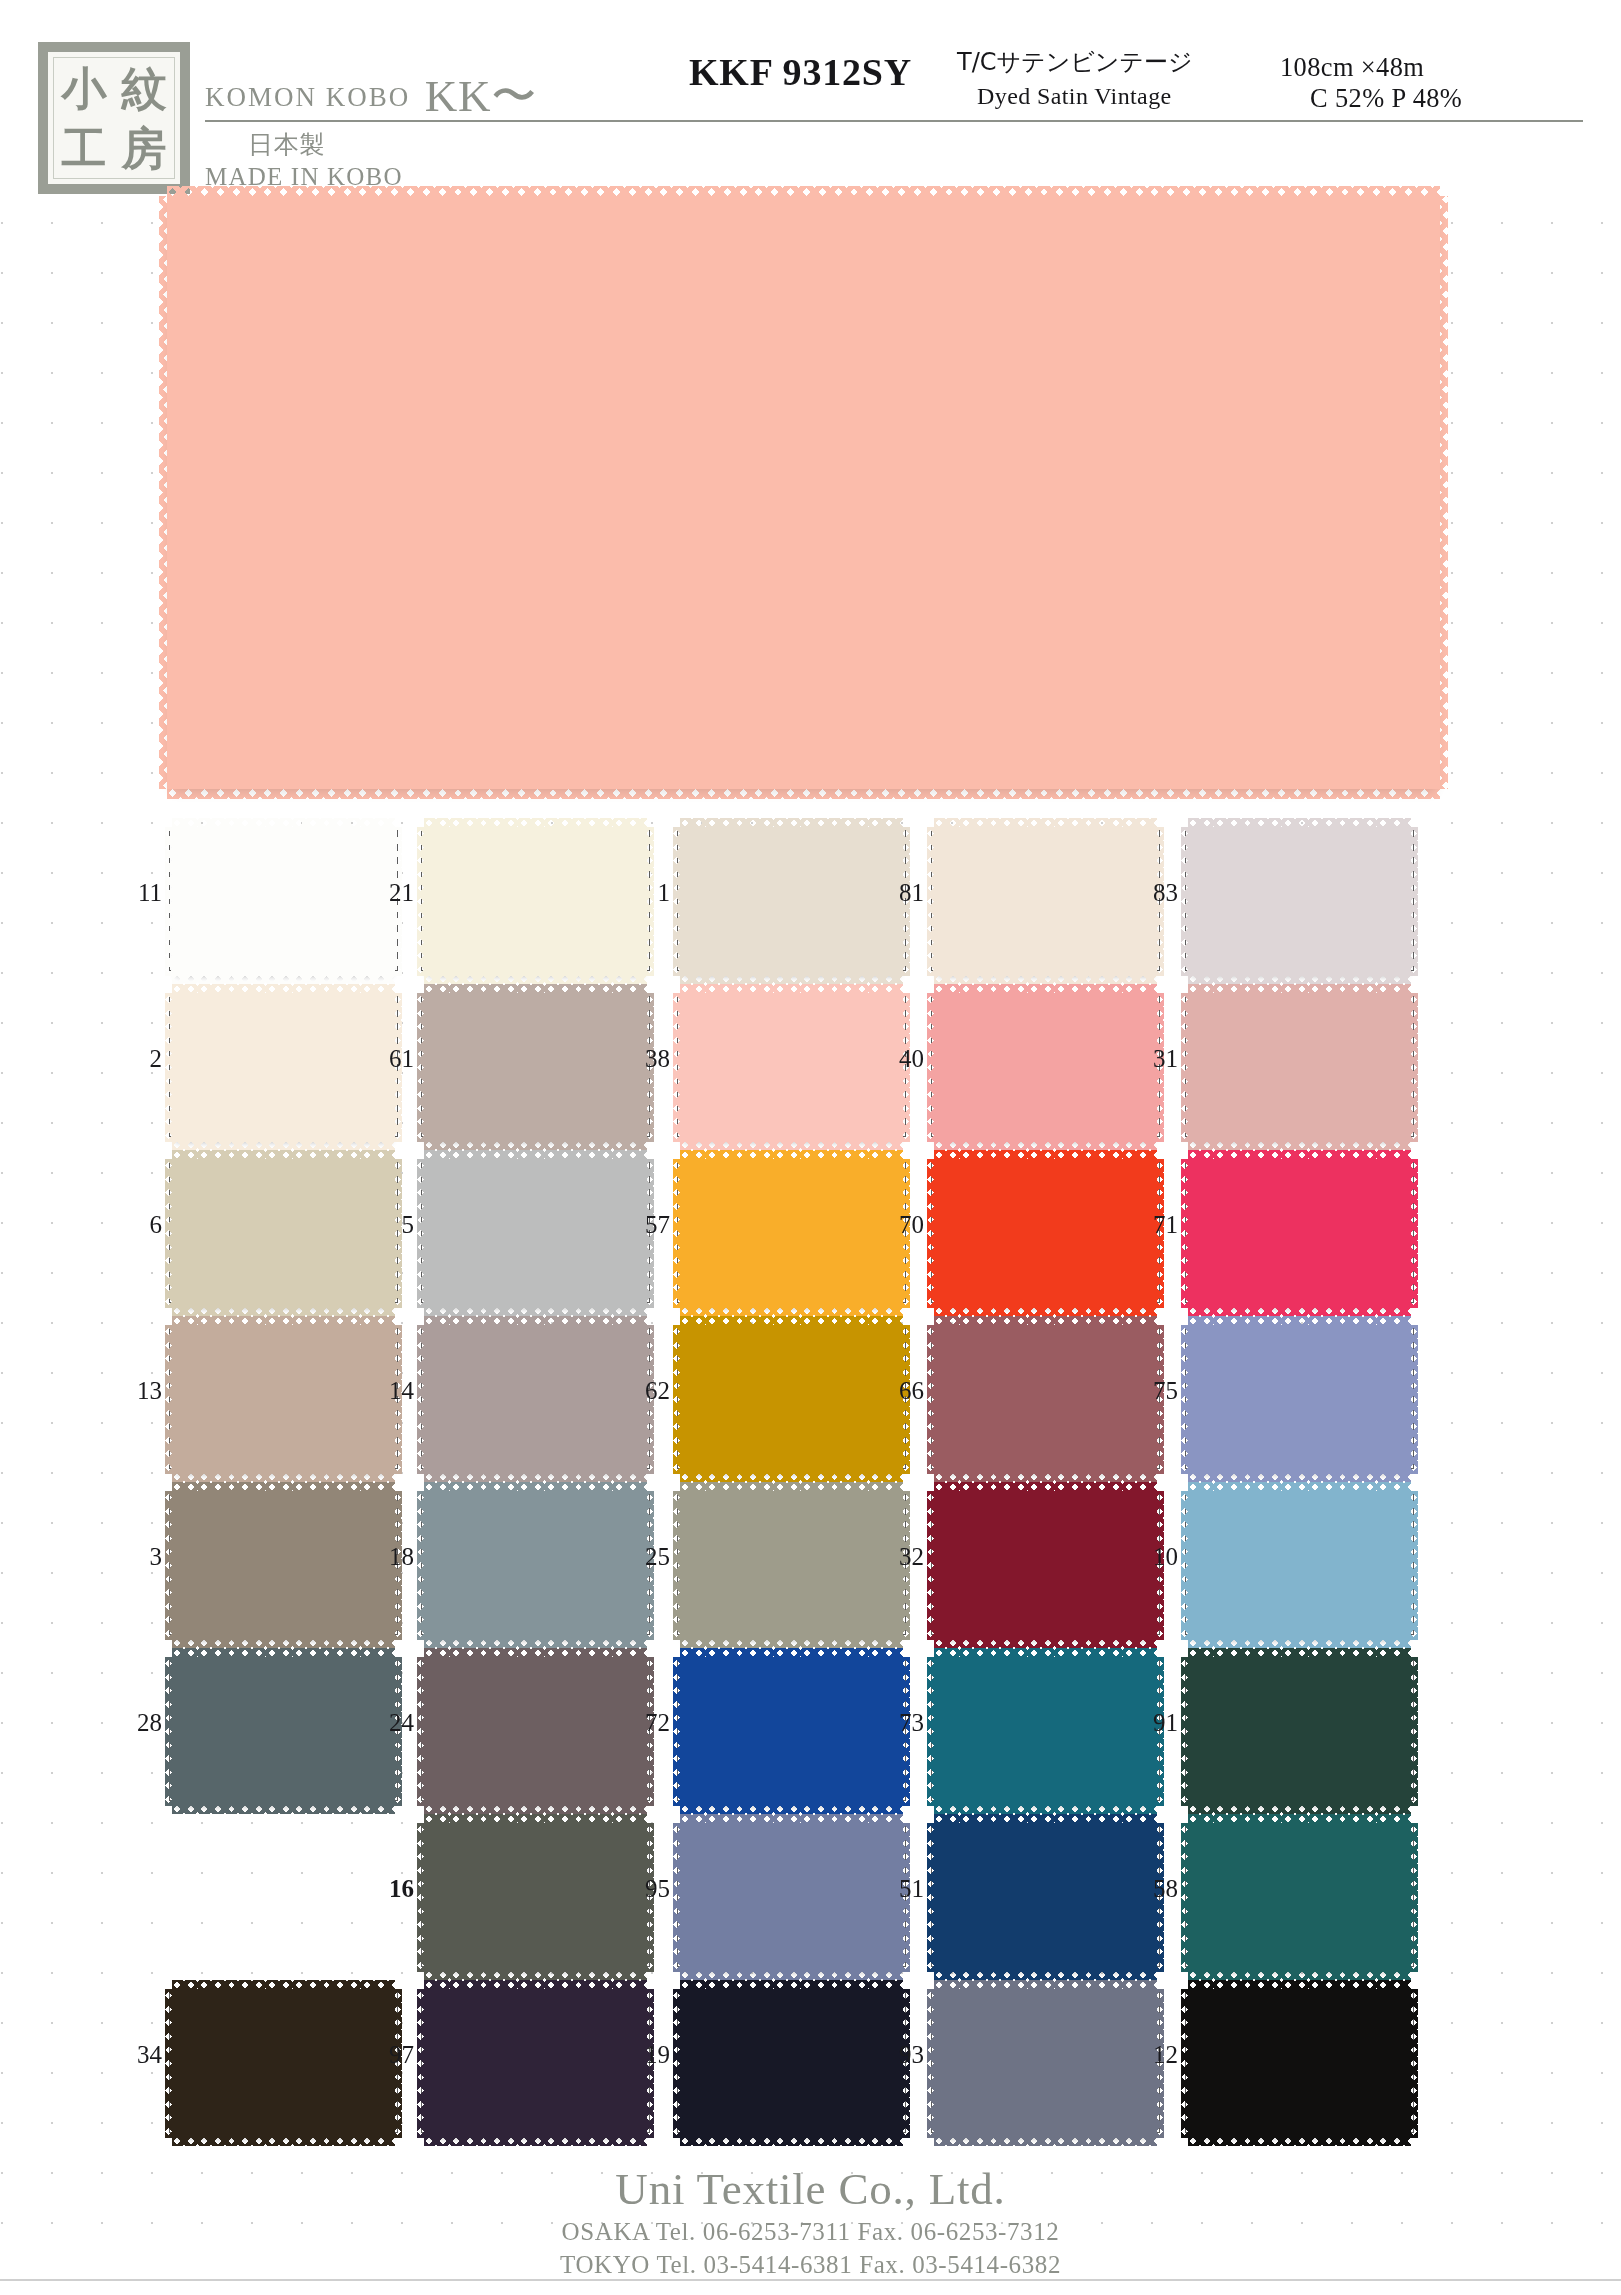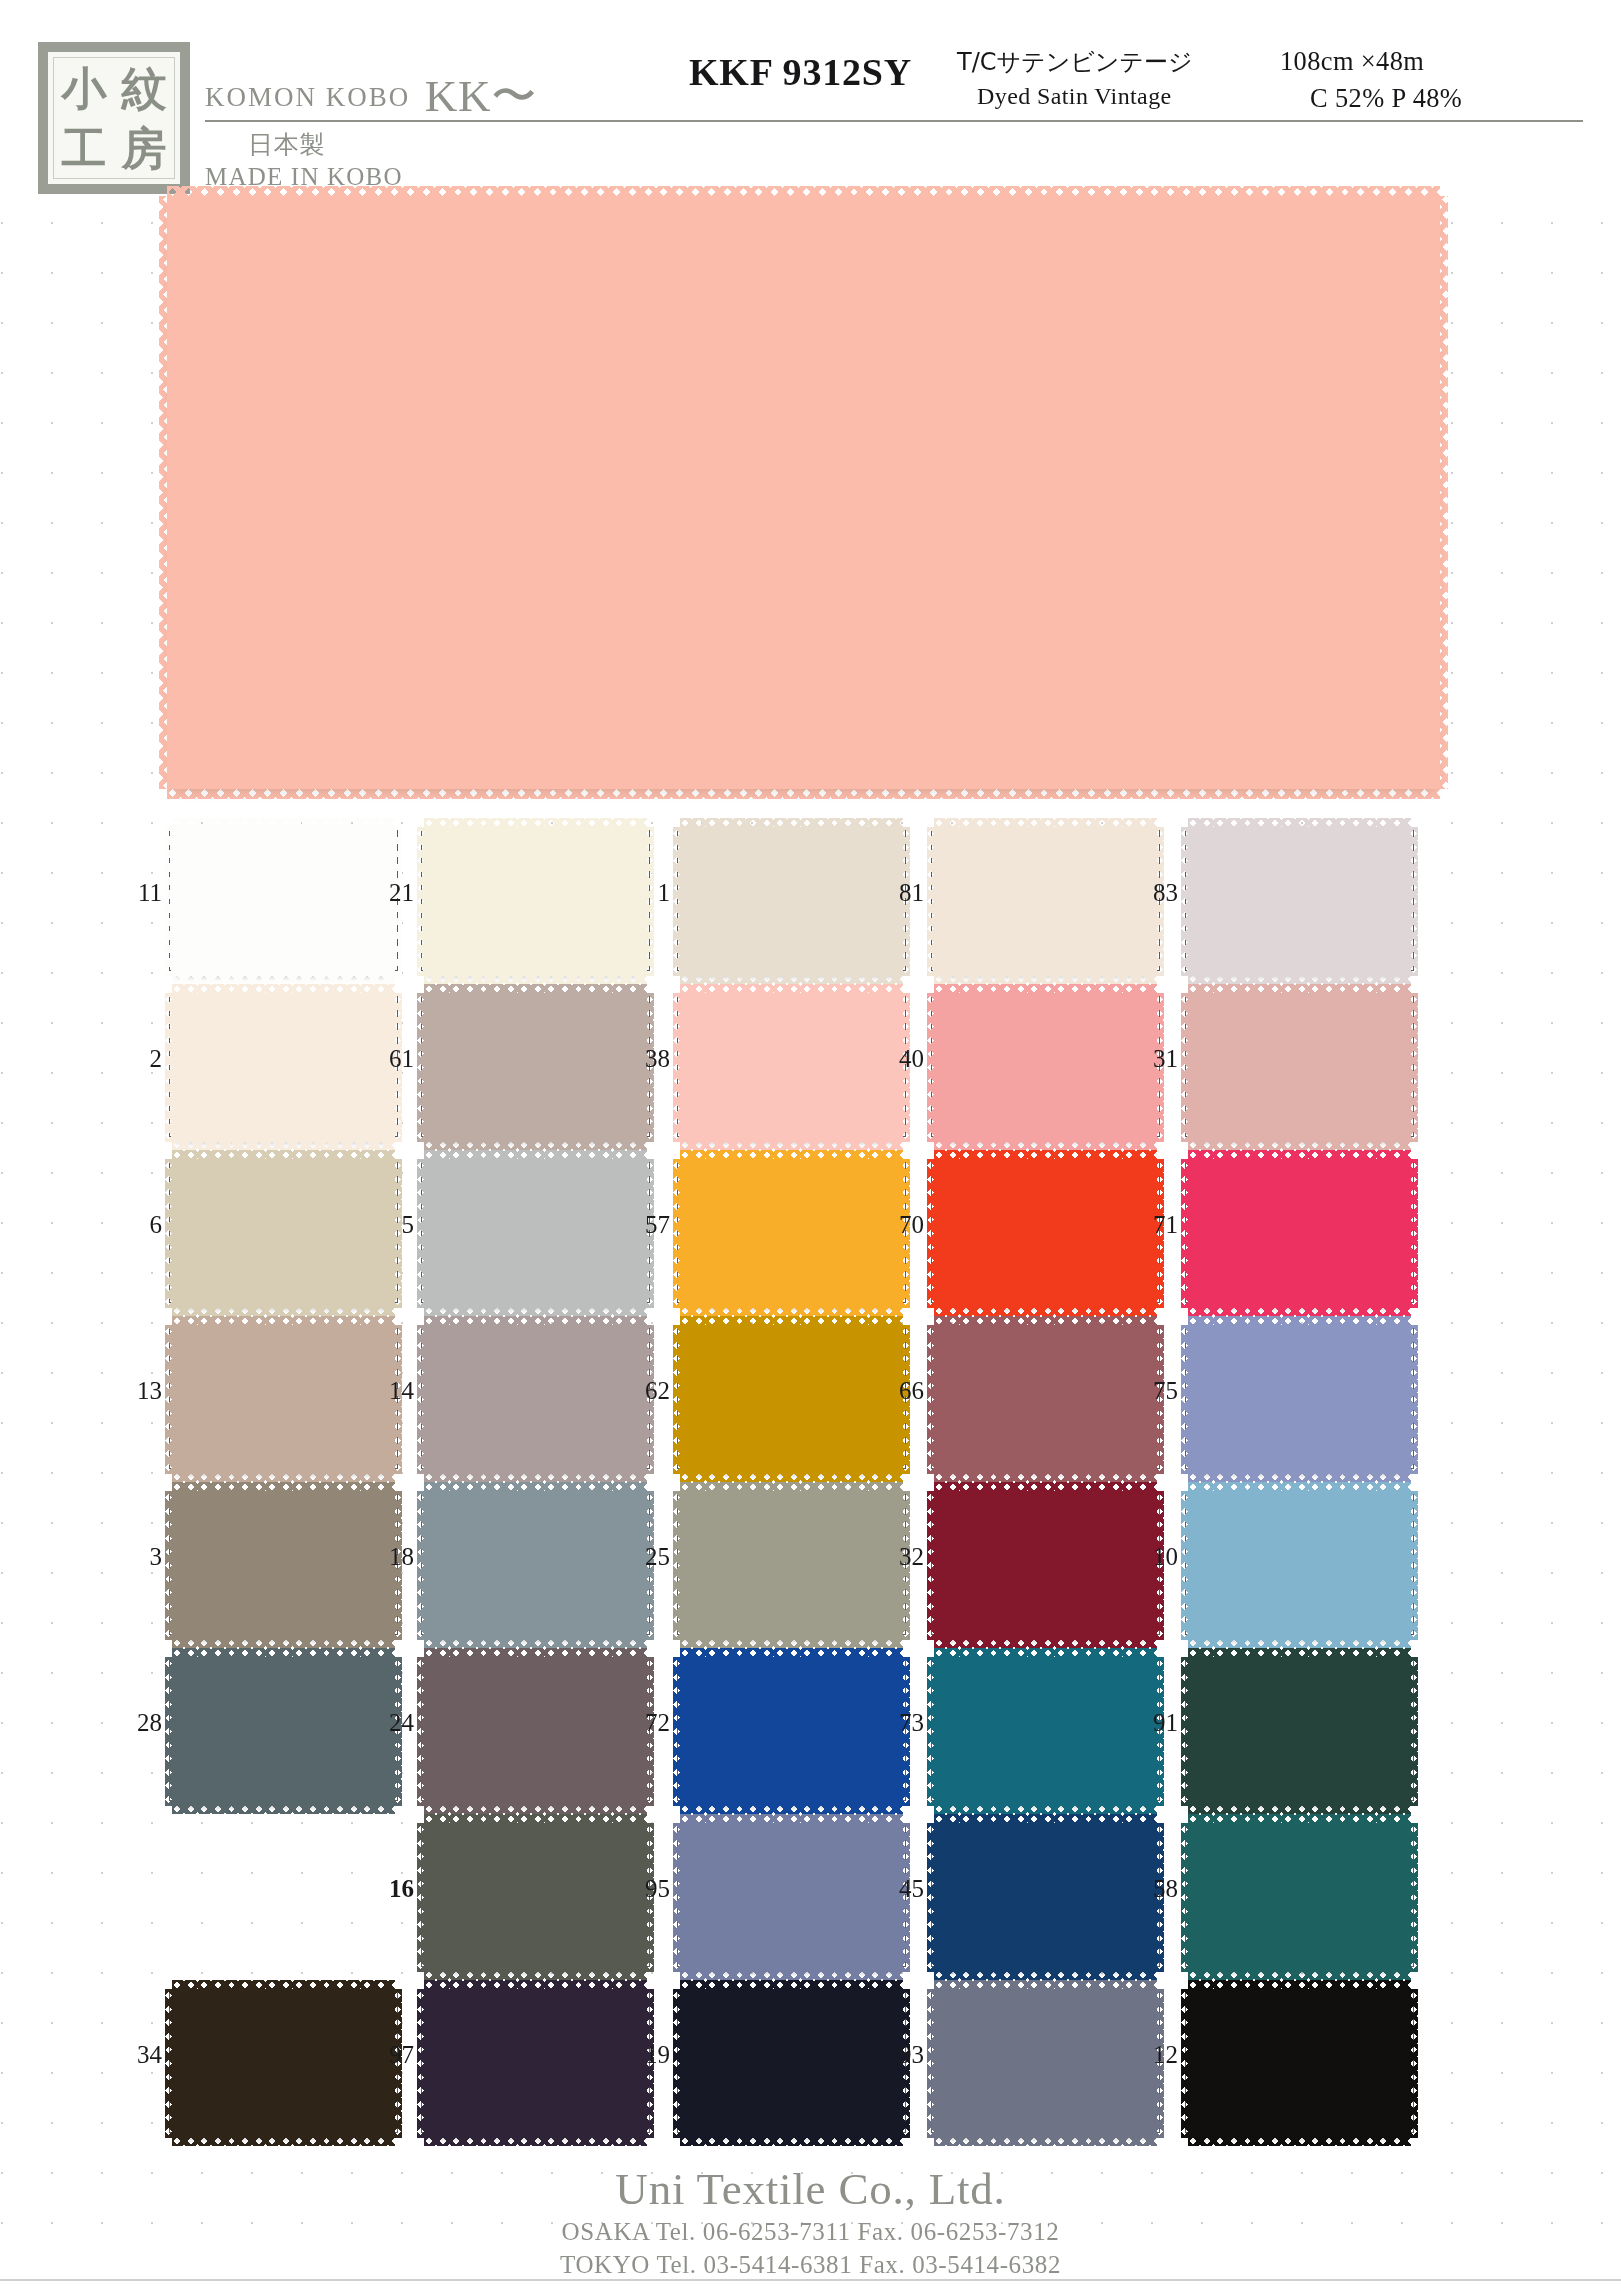--- a/index.html
+++ b/index.html
@@ -131,21 +131,21 @@
   #name-en {
     position: absolute;
     left: 977px; top: 83px;
     font-size: 24px;
     color: #17171a;
     letter-spacing: 0.4px;
     white-space: nowrap;
   }
   #spec-1 {
     position: absolute;
-    left: 1280px; top: 46px;
+    left: 1280px; top: 52px;
     font-size: 26.4px;
     color: #17171a;
     letter-spacing: 0.4px;
     white-space: nowrap;
     font-family: Liberation Serif, serif;
   }
   #spec-2 {
     position: absolute;
     left: 1280px; top: 83px;
     font-size: 26.4px;
@@ -642,21 +642,21 @@
           <div class="cell-num">95</div>
           <div class="cell-frame"></div>
           <div class="cell-fab" style="background: rgb(115, 126, 162);">
             <div class="z-top" style="background: repeating-linear-gradient(135deg, rgb(115, 126, 162) 0px, rgb(115, 126, 162) 4.8px, transparent 4.8px, transparent 9.6px), repeating-linear-gradient(45deg, rgb(115, 126, 162) 0px, rgb(115, 126, 162) 4.8px, transparent 4.8px, transparent 9.6px);"></div>
             <div class="z-bot" style="background: repeating-linear-gradient(135deg, rgb(115, 126, 162) 0px, rgb(115, 126, 162) 4.8px, transparent 4.8px, transparent 9.6px), repeating-linear-gradient(45deg, rgb(115, 126, 162) 0px, rgb(115, 126, 162) 4.8px, transparent 4.8px, transparent 9.6px);"></div>
             <div class="z-left" style="background: repeating-linear-gradient(135deg, rgb(115, 126, 162) 0px, rgb(115, 126, 162) 4.8px, transparent 4.8px, transparent 9.6px), repeating-linear-gradient(45deg, rgb(115, 126, 162) 0px, rgb(115, 126, 162) 4.8px, transparent 4.8px, transparent 9.6px);"></div>
             <div class="z-right" style="background: repeating-linear-gradient(135deg, rgb(115, 126, 162) 0px, rgb(115, 126, 162) 4.8px, transparent 4.8px, transparent 9.6px), repeating-linear-gradient(45deg, rgb(115, 126, 162) 0px, rgb(115, 126, 162) 4.8px, transparent 4.8px, transparent 9.6px);"></div>
           </div>
         </div>
         <div class="cell" style="left: 931px;">
-          <div class="cell-num">45</div>
+          <div class="cell-num">51</div>
           <div class="cell-frame"></div>
           <div class="cell-fab" style="background: rgb(18, 60, 108);">
             <div class="z-top" style="background: repeating-linear-gradient(135deg, rgb(18, 60, 108) 0px, rgb(18, 60, 108) 4.8px, transparent 4.8px, transparent 9.6px), repeating-linear-gradient(45deg, rgb(18, 60, 108) 0px, rgb(18, 60, 108) 4.8px, transparent 4.8px, transparent 9.6px);"></div>
             <div class="z-bot" style="background: repeating-linear-gradient(135deg, rgb(18, 60, 108) 0px, rgb(18, 60, 108) 4.8px, transparent 4.8px, transparent 9.6px), repeating-linear-gradient(45deg, rgb(18, 60, 108) 0px, rgb(18, 60, 108) 4.8px, transparent 4.8px, transparent 9.6px);"></div>
             <div class="z-left" style="background: repeating-linear-gradient(135deg, rgb(18, 60, 108) 0px, rgb(18, 60, 108) 4.8px, transparent 4.8px, transparent 9.6px), repeating-linear-gradient(45deg, rgb(18, 60, 108) 0px, rgb(18, 60, 108) 4.8px, transparent 4.8px, transparent 9.6px);"></div>
             <div class="z-right" style="background: repeating-linear-gradient(135deg, rgb(18, 60, 108) 0px, rgb(18, 60, 108) 4.8px, transparent 4.8px, transparent 9.6px), repeating-linear-gradient(45deg, rgb(18, 60, 108) 0px, rgb(18, 60, 108) 4.8px, transparent 4.8px, transparent 9.6px);"></div>
           </div>
         </div>
         <div class="cell" style="left: 1185px;">
           <div class="cell-num">58</div>

